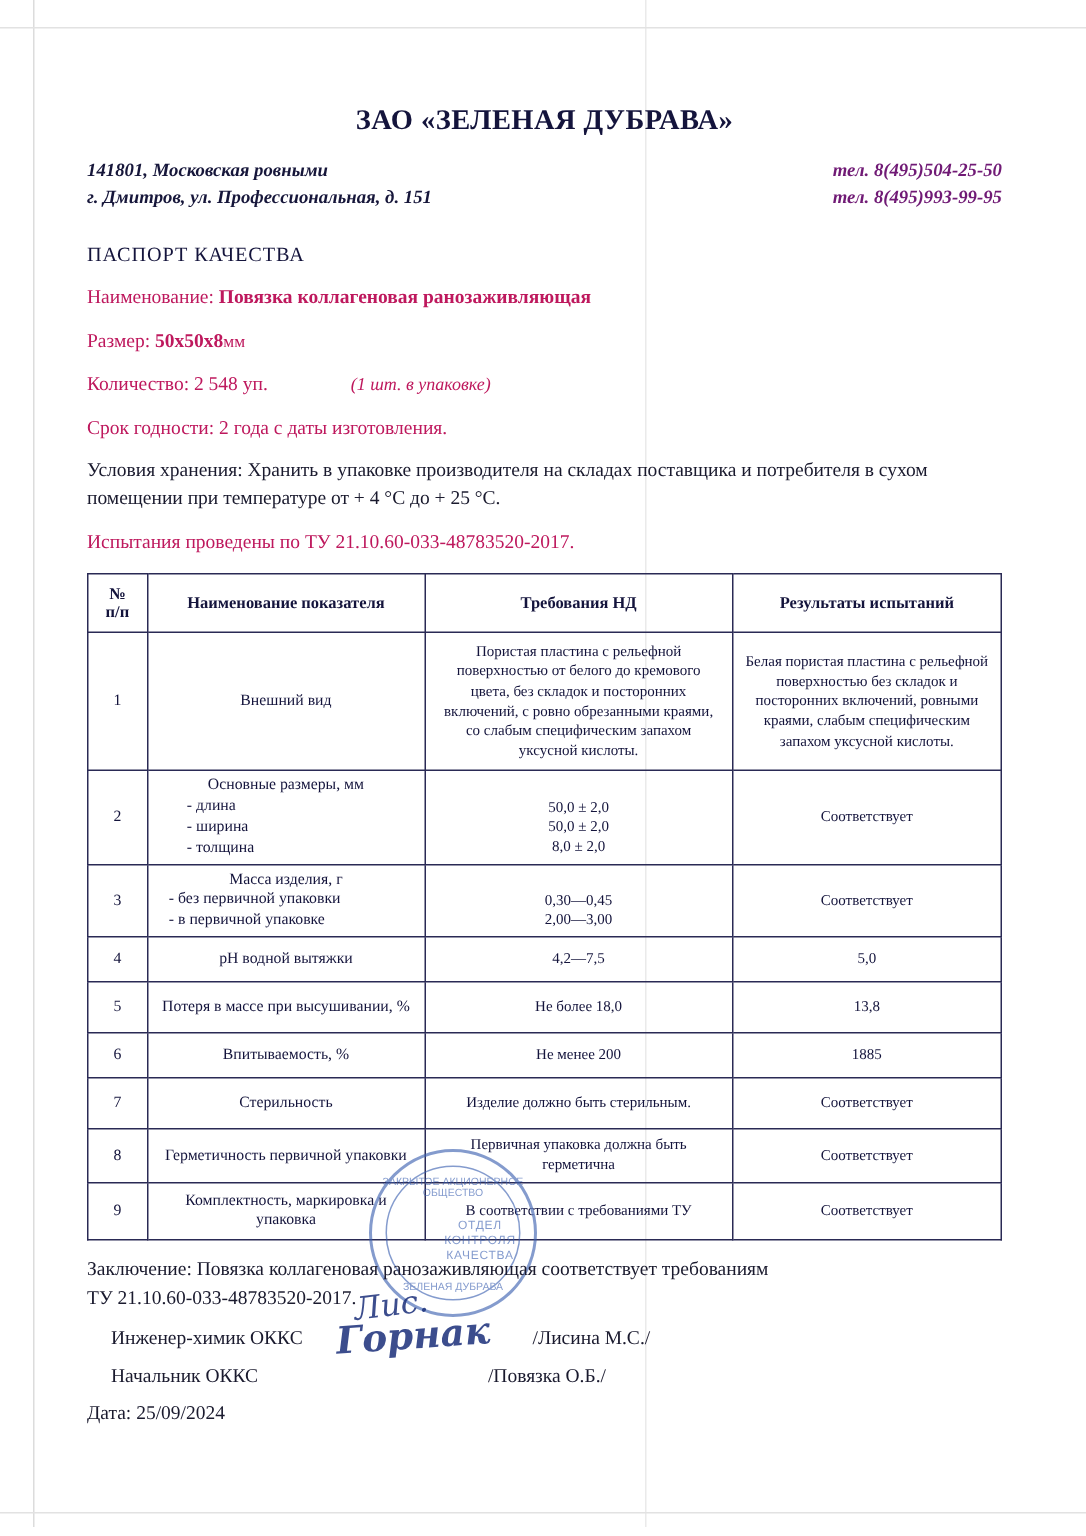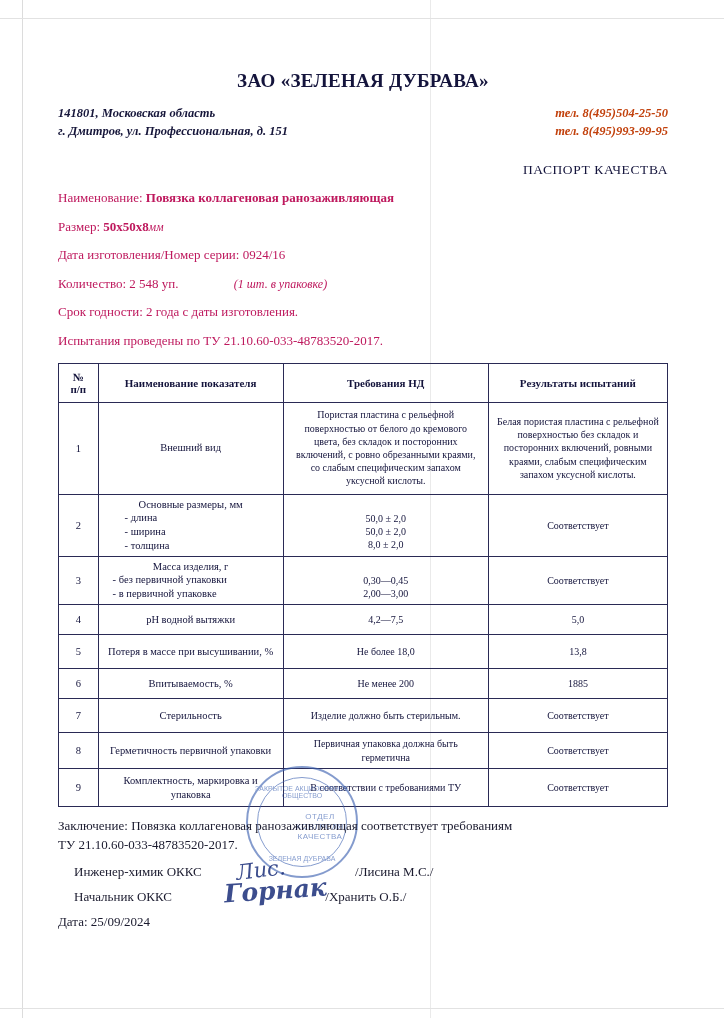--- a/index.html
+++ b/index.html
@@ -67,39 +67,39 @@
     line-height: 1.45;
     font-weight: bold;
     color: #16163a;
   }
   .addr-right {
     font-style: italic;
     font-size: 12.5px;
     line-height: 1.45;
     text-align: right;
     font-weight: bold;
-    color: #c2410c;
+    color: #701a75;
   }
 
   .doc-title {
-    text-align: right;
+    text-align: left;
     font-size: 13.5px;
     margin-top: 22px;
     letter-spacing: .6px;
     color: #14143c;
   }
 
   .field {
     font-size: 13px;
     margin-top: 11px;
     line-height: 1.35;
     color: #be185d;
   }
   .field b { font-weight: bold; }
-  .field .small { font-size: 11.5px; font-style: italic; }
+  .field .small { font-size: 11.5px; }
   .indent-block {
     font-size: 13px;
     margin-top: 11px;
     line-height: 1.4;
   }
   .qty-note {
     display: inline-block;
     margin-left: 52px;
     font-style: italic;
     font-size: 12px;
@@ -242,57 +242,57 @@
   <div class="scan-line-v" style="left:430px;opacity:.6"></div>
   <div class="scan-line-h" style="top:18px"></div>
   <div class="scan-line-h" style="top:1008px"></div>
 
   <div class="doc">
 
     <div class="company">ЗАО «ЗЕЛЕНАЯ ДУБРАВА»</div>
 
     <div class="addr-row">
       <div class="addr-left">
-        <div>141801, Московская область</div>
+        <div>141801, Московская ровными</div>
         <div>г. Дмитров, ул. Профессиональная, д. 151</div>
       </div>
       <div class="addr-right">
         <div>тел. 8(495)504-25-50</div>
         <div>тел. 8(495)993-99-95</div>
       </div>
     </div>
 
     <div class="doc-title">ПАСПОРТ КАЧЕСТВА</div>
 
     <div class="field">
       <span>Наименование:</span>
       <b>Повязка коллагеновая ранозаживляющая</b>
     </div>
 
     <div class="field">
       <span>Размер:</span>
       <b>50x50x8</b><span class="small">мм</span>
     </div>
 
-    <div class="field">
-      <span>Дата изготовления/Номер серии:</span>
-      <span>0924/16</span>
-    </div>
 
     <div class="field">
       <span>Количество:</span>
       <span>2 548 уп.</span>
       <span class="qty-note">(1 шт. в упаковке)</span>
     </div>
 
     <div class="field">
       <span>Срок годности:</span>
       <span>2 года с даты изготовления.</span>
     </div>
 
+    <div class="indent-block">
+      <span>Условия хранения:</span>
+      <span>Хранить в упаковке производителя на складах поставщика и потребителя в сухом помещении при температуре от + 4 °С до + 25 °С.</span>
+    </div>
 
     <div class="field">Испытания проведены по ТУ 21.10.60-033-48783520-2017.</div>
 
     <table class="results">
       <thead>
         <tr>
           <th class="col-num">
             <div>№</div>
             <div>п/п</div>
           </th>
@@ -396,21 +396,21 @@
       <div>ТУ 21.10.60-033-48783520-2017.</div>
     </div>
 
     <div class="sign-row">
       <span>Инженер-химик ОККС</span>
       <span class="sign-name">/Лисина М.С./</span>
     </div>
 
     <div class="sign-row">
       <span>Начальник ОККС</span>
-      <span class="sign-name">/Хранить О.Б./</span>
+      <span class="sign-name">/Повязка О.Б./</span>
     </div>
 
     <div class="date-row">
       <span>Дата:</span>
       <span>25/09/2024</span>
     </div>
 
   </div>
 
   <div class="stamp">

